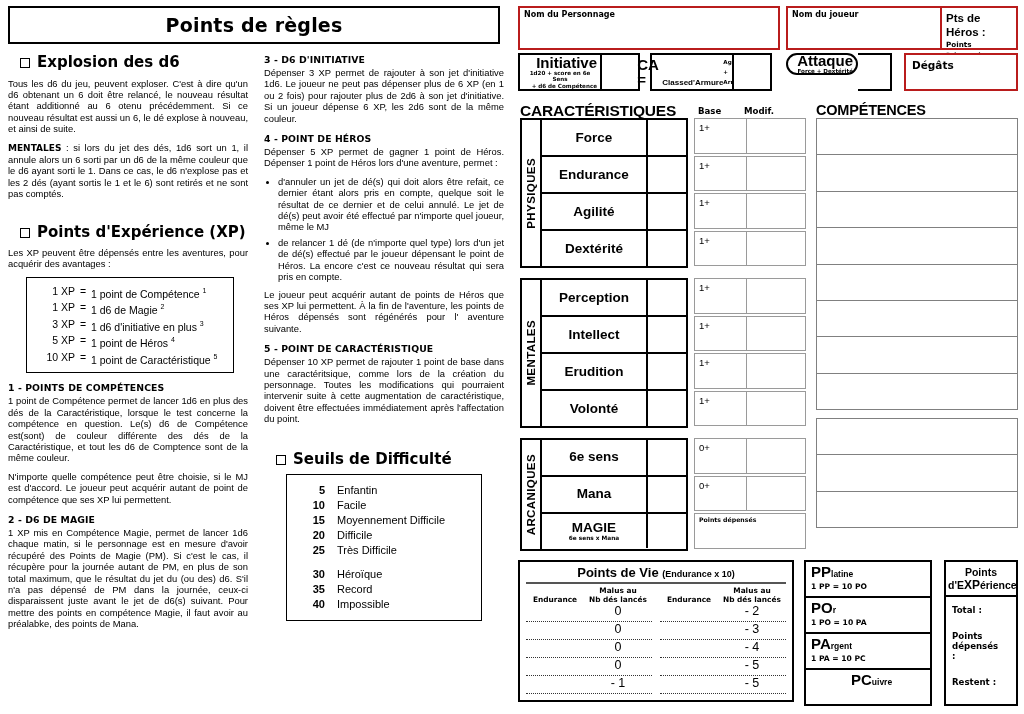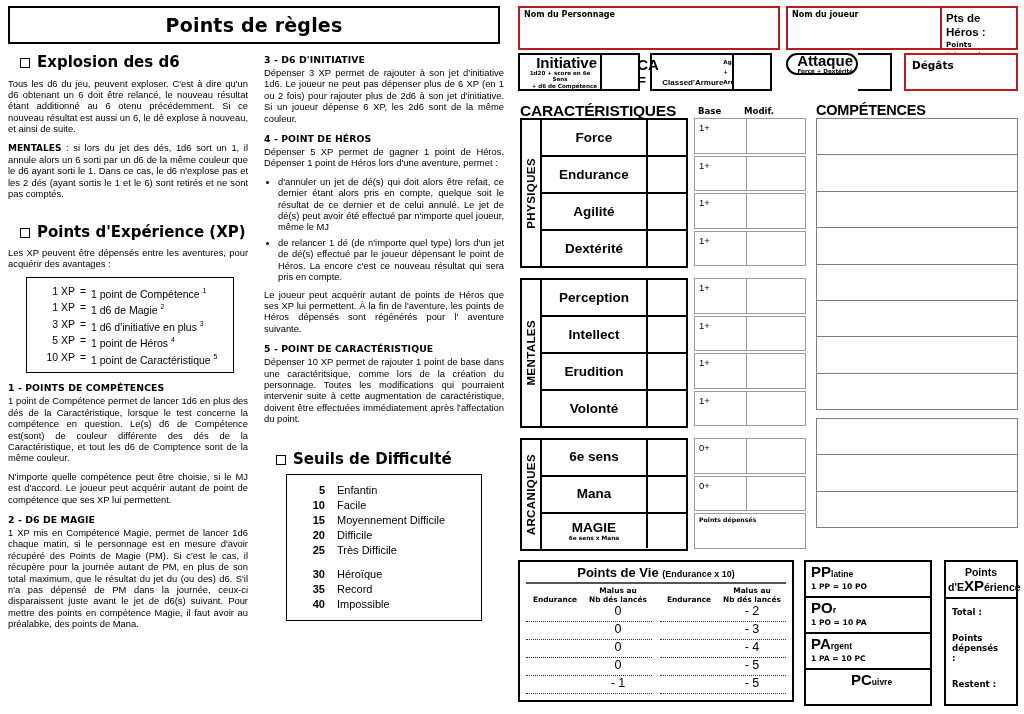--- a/index.html
+++ b/index.html
@@ -133,21 +133,21 @@
   .money{position:absolute;border:2px solid #000;box-sizing:border-box;display:flex;flex-direction:column;background:#fff;}
   .money .mr{flex:1;border-bottom:2px solid #000;box-sizing:border-box;padding:2px 5px;}
   .money .mr:last-child{border-bottom:0;margin-left:40px;}
   .money .mt{font-size:15px;font-weight:bold;line-height:16px;}
   .money .mt sub{font-size:8.5px;font-weight:bold;vertical-align:baseline;text-align:center;}
   .money .ms{font-size:7.6px;font-weight:bold;font-family:"DejaVu Sans",sans-serif;}
 
   
   .expbox{position:absolute;border:2px solid #000;box-sizing:border-box;background:#fff;}
   .expbox .eh{text-align:center;font-size:10.5px;font-weight:bold;line-height:13px;padding:4px 2px 3px;border-bottom:2px solid #000;}
-  .expbox .eh .xp{font-size:15px;}
+  .expbox .eh .xp{font-size:12px;}
   .expbox .el{font-size:8.6px;font-weight:bold;font-family:"DejaVu Sans",sans-serif;padding:8px 12px 0 6px;}
 </style>
 </head>
 <body>
 
 <div class="page">
 
   <div class="rules">
 
     <div class="title-box">

